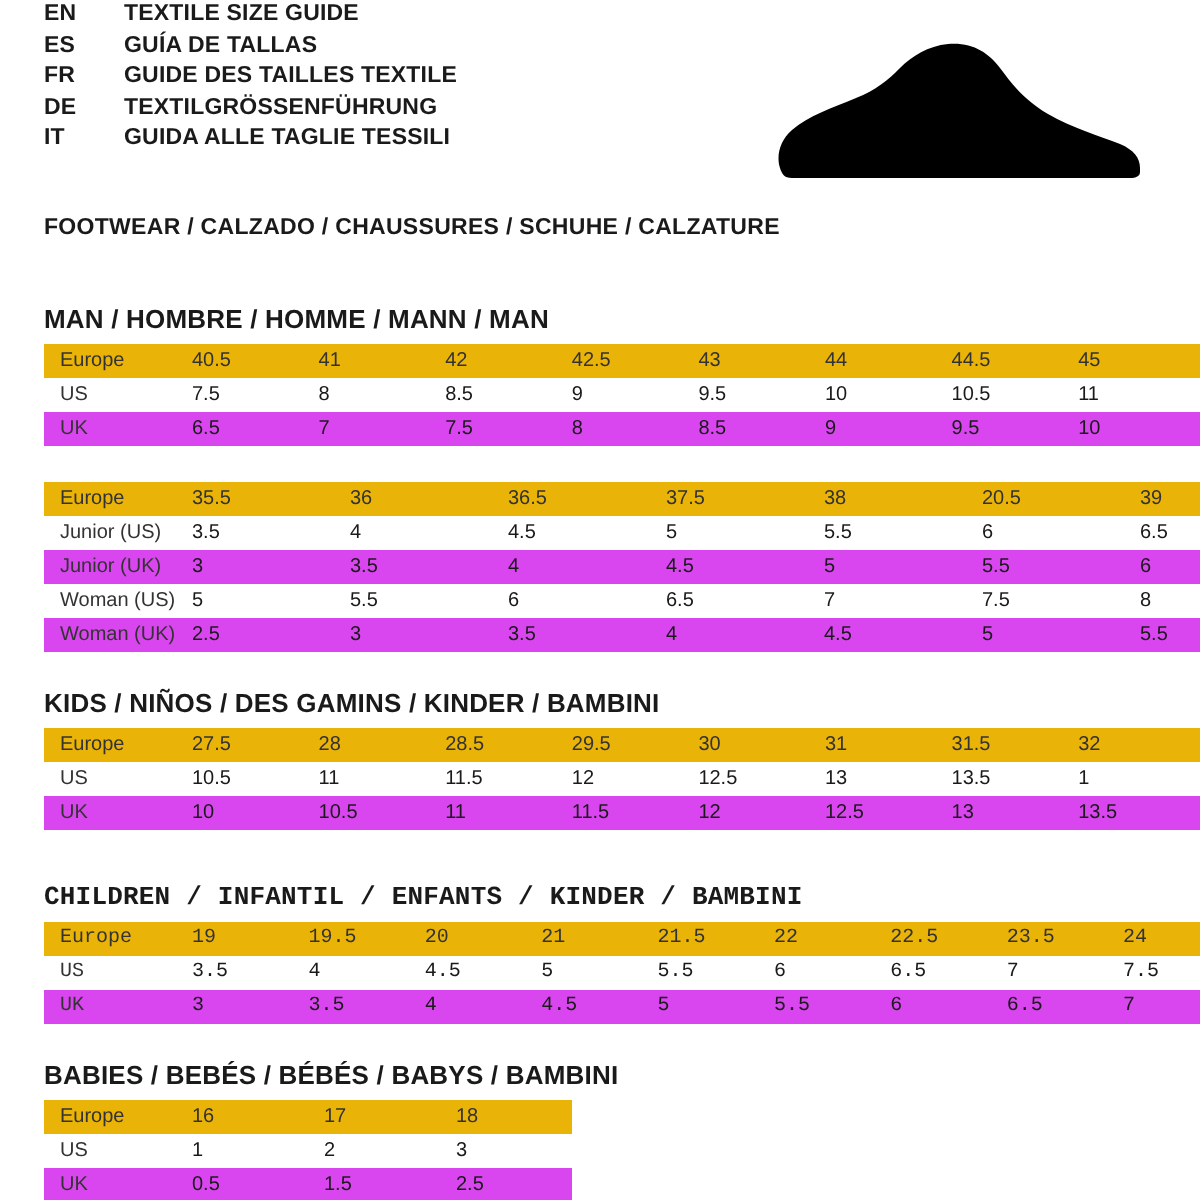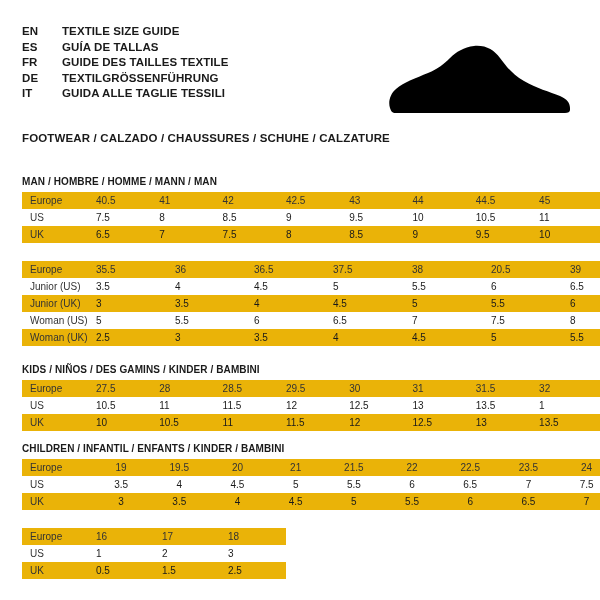--- a/index.html
+++ b/index.html
@@ -12,21 +12,21 @@
     background: #ffffff;
     font-family: "Liberation Sans", sans-serif;
     color: #1a1a1a;
     overflow: hidden;
   }
   .page {
     position: relative;
     width: 600px;
     height: 600px;
     box-sizing: border-box;
-    padding: 24px 22px 0 22px;
+    padding: 0 22px 0 22px;
   }
 
   
   .header {
     display: flex;
     align-items: flex-start;
     justify-content: space-between;
   }
   .lang-block {
     display: table;
@@ -61,21 +61,21 @@
     font-weight: bold;
     letter-spacing: 0.15px;
     margin-top: 10px;
   }
 
   
   .group {
     margin-top: 22px;
   }
   .group-title {
-    font-size: 10px;
+    font-size: 13px;
     font-weight: bold;
     letter-spacing: 0.1px;
     margin-bottom: 5px;
     white-space: nowrap;
   }
   table.size {
     border-collapse: collapse;
     table-layout: fixed;
     font-size: 10px;
   }
@@ -86,51 +86,51 @@
     white-space: nowrap;
   }
   table.size tr.head td {
     background: #eab308;
     color: #333333;
   }
   table.size tr.body td {
     background: #ffffff;
   }
   table.size tr.body.alt td {
-    background: #eab308;
+    background: #d946ef;
   }
   td.lbl {
     color: #333333;
   }
 
   
   .t-man { width: 556px; }
   .t-man td.lbl { width: 58px; }
   .t-man td.v { width: 55.3px; margin-top: 20px; }
 
   .t-jw { width: 556px; }
   .t-jw td.lbl { width: 58px; }
   .t-jw td.v { width: 71.0px; }
 
   .t-kids { width: 556px; }
   .t-kids td.lbl { width: 58px; }
   .t-kids td.v { width: 55.3px; }
 
   .t-child { width: 556px; }
   .t-child td.lbl { width: 58px; }
-  .t-child td.v { width: 50.2px; text-align: center; }
+  .t-child td.v { width: 50.2px; }
 
   .t-baby { width: 233px; }
   .t-baby td.lbl { width: 58px; }
   .t-baby td.v { width: 58px; margin-top: 28px; }
 
   .g-man { margin-top: 32px; }
   .g-jw { margin-top: 18px; }
   .g-kids { margin-top: 18px; }
-  .g-child { margin-top: 12px; }
+  .g-child { margin-top: 26px; font-family: Liberation Mono, monospace; }
   .g-baby { margin-top: 18px; }
 </style>
 </head>
 <body>
 
 <div class="page">
 
   <div class="header">
 
     <div class="lang-block">
@@ -363,20 +363,21 @@
         <td class="v">6</td>
         <td class="v">6.5</td>
         <td class="v">7</td>
 
       </tr>
     </tbody>
       </table>
   </div>
 
   <div class="group g-baby">
+    <div class="group-title">BABIES / BEBÉS / BÉBÉS / BABYS / BAMBINI</div>
     <table class="size t-baby">
       <tbody>
           <tr class="head">
         <td class="lbl">Europe</td>
         <td class="v">16</td>
         <td class="v">17</td>
         <td class="v">18</td>
       </tr>
       <tr class="body">
         <td class="lbl">US</td>

